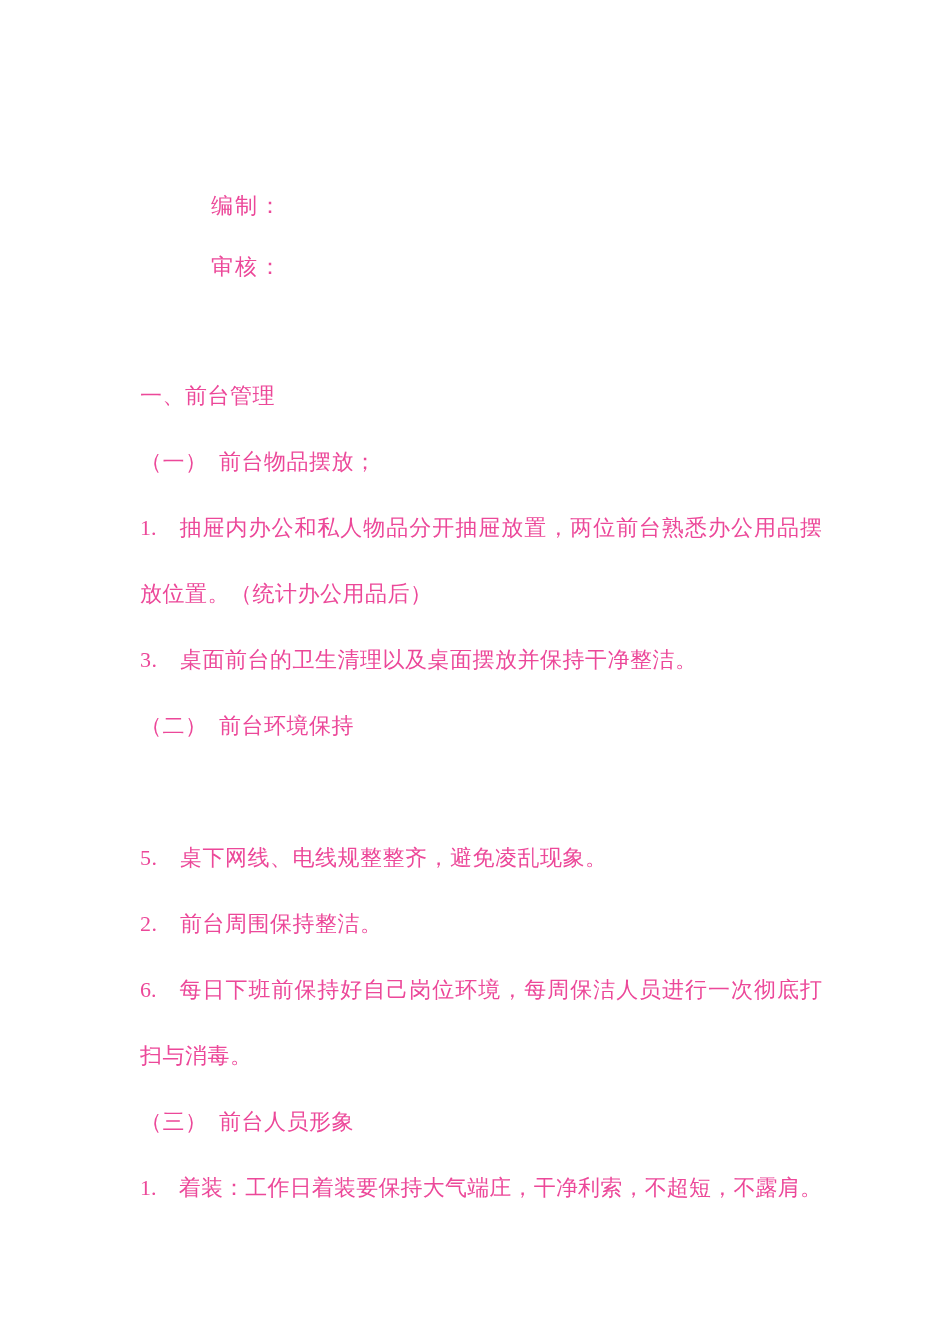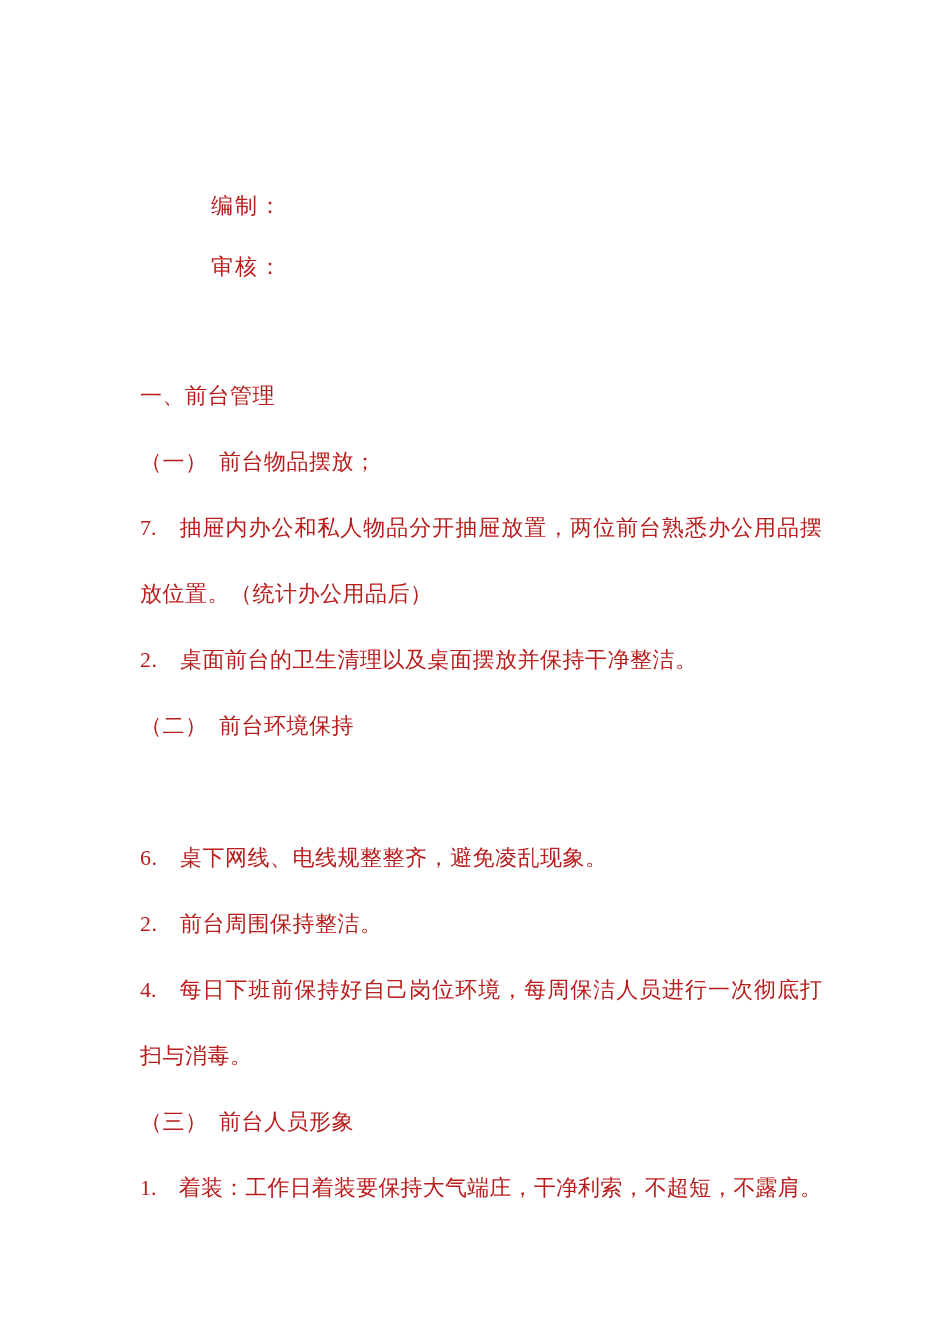--- a/index.html
+++ b/index.html
@@ -3,21 +3,21 @@
 <meta charset="utf-8">
 <style>
   html, body { margin: 0; padding: 0; background: #ffffff; }
   .page {
     position: relative;
     width: 950px;
     height: 1344px;
     background: #ffffff;
     overflow: hidden;
     font-family: "Liberation Serif", "DejaVu Serif", serif;
-    color: #b91c1c;
+    color: #ec4899;
   }
   .line {
     position: absolute;
     left: 140px;
     width: 682px;
     font-size: 22px;
     line-height: 26px;
     letter-spacing: 0.5px;
     white-space: nowrap;
   }
@@ -36,34 +36,34 @@
 <div class="page">
 
   <div class="line field" style="top:193px">编制：</div>
 
   <div class="line field" style="top:254px">审核：</div>
 
   <div class="line" style="top:449px">（一） 前台物品摆放；</div>
 
   <div class="line" style="top:383px">一、前台管理</div>
 
-  <div class="line stretch" style="top:515px">7. 抽屉内办公和私人物品分开抽屉放置，两位前台熟悉办公用品摆</div>
+  <div class="line stretch" style="top:515px">1. 抽屉内办公和私人物品分开抽屉放置，两位前台熟悉办公用品摆</div>
 
   <div class="line" style="top:581px">放位置。（统计办公用品后）</div>
 
-  <div class="line" style="top:647px">2. 桌面前台的卫生清理以及桌面摆放并保持干净整洁。</div>
+  <div class="line" style="top:647px">3. 桌面前台的卫生清理以及桌面摆放并保持干净整洁。</div>
 
   <div class="line" style="top:713px">（二） 前台环境保持</div>
 
 
-  <div class="line" style="top:845px">6. 桌下网线、电线规整整齐，避免凌乱现象。</div>
+  <div class="line" style="top:845px">5. 桌下网线、电线规整整齐，避免凌乱现象。</div>
 
   <div class="line" style="top:911px">2. 前台周围保持整洁。</div>
 
-  <div class="line stretch" style="top:977px">4. 每日下班前保持好自己岗位环境，每周保洁人员进行一次彻底打</div>
+  <div class="line stretch" style="top:977px">6. 每日下班前保持好自己岗位环境，每周保洁人员进行一次彻底打</div>
 
   <div class="line" style="top:1109px">（三） 前台人员形象</div>
 
   <div class="line" style="top:1043px">扫与消毒。</div>
 
   <div class="line stretch" style="top:1175px">1. 着装：工作日着装要保持大气端庄，干净利索，不超短，不露肩。</div>
 
 </div>
 
 </body></html>

